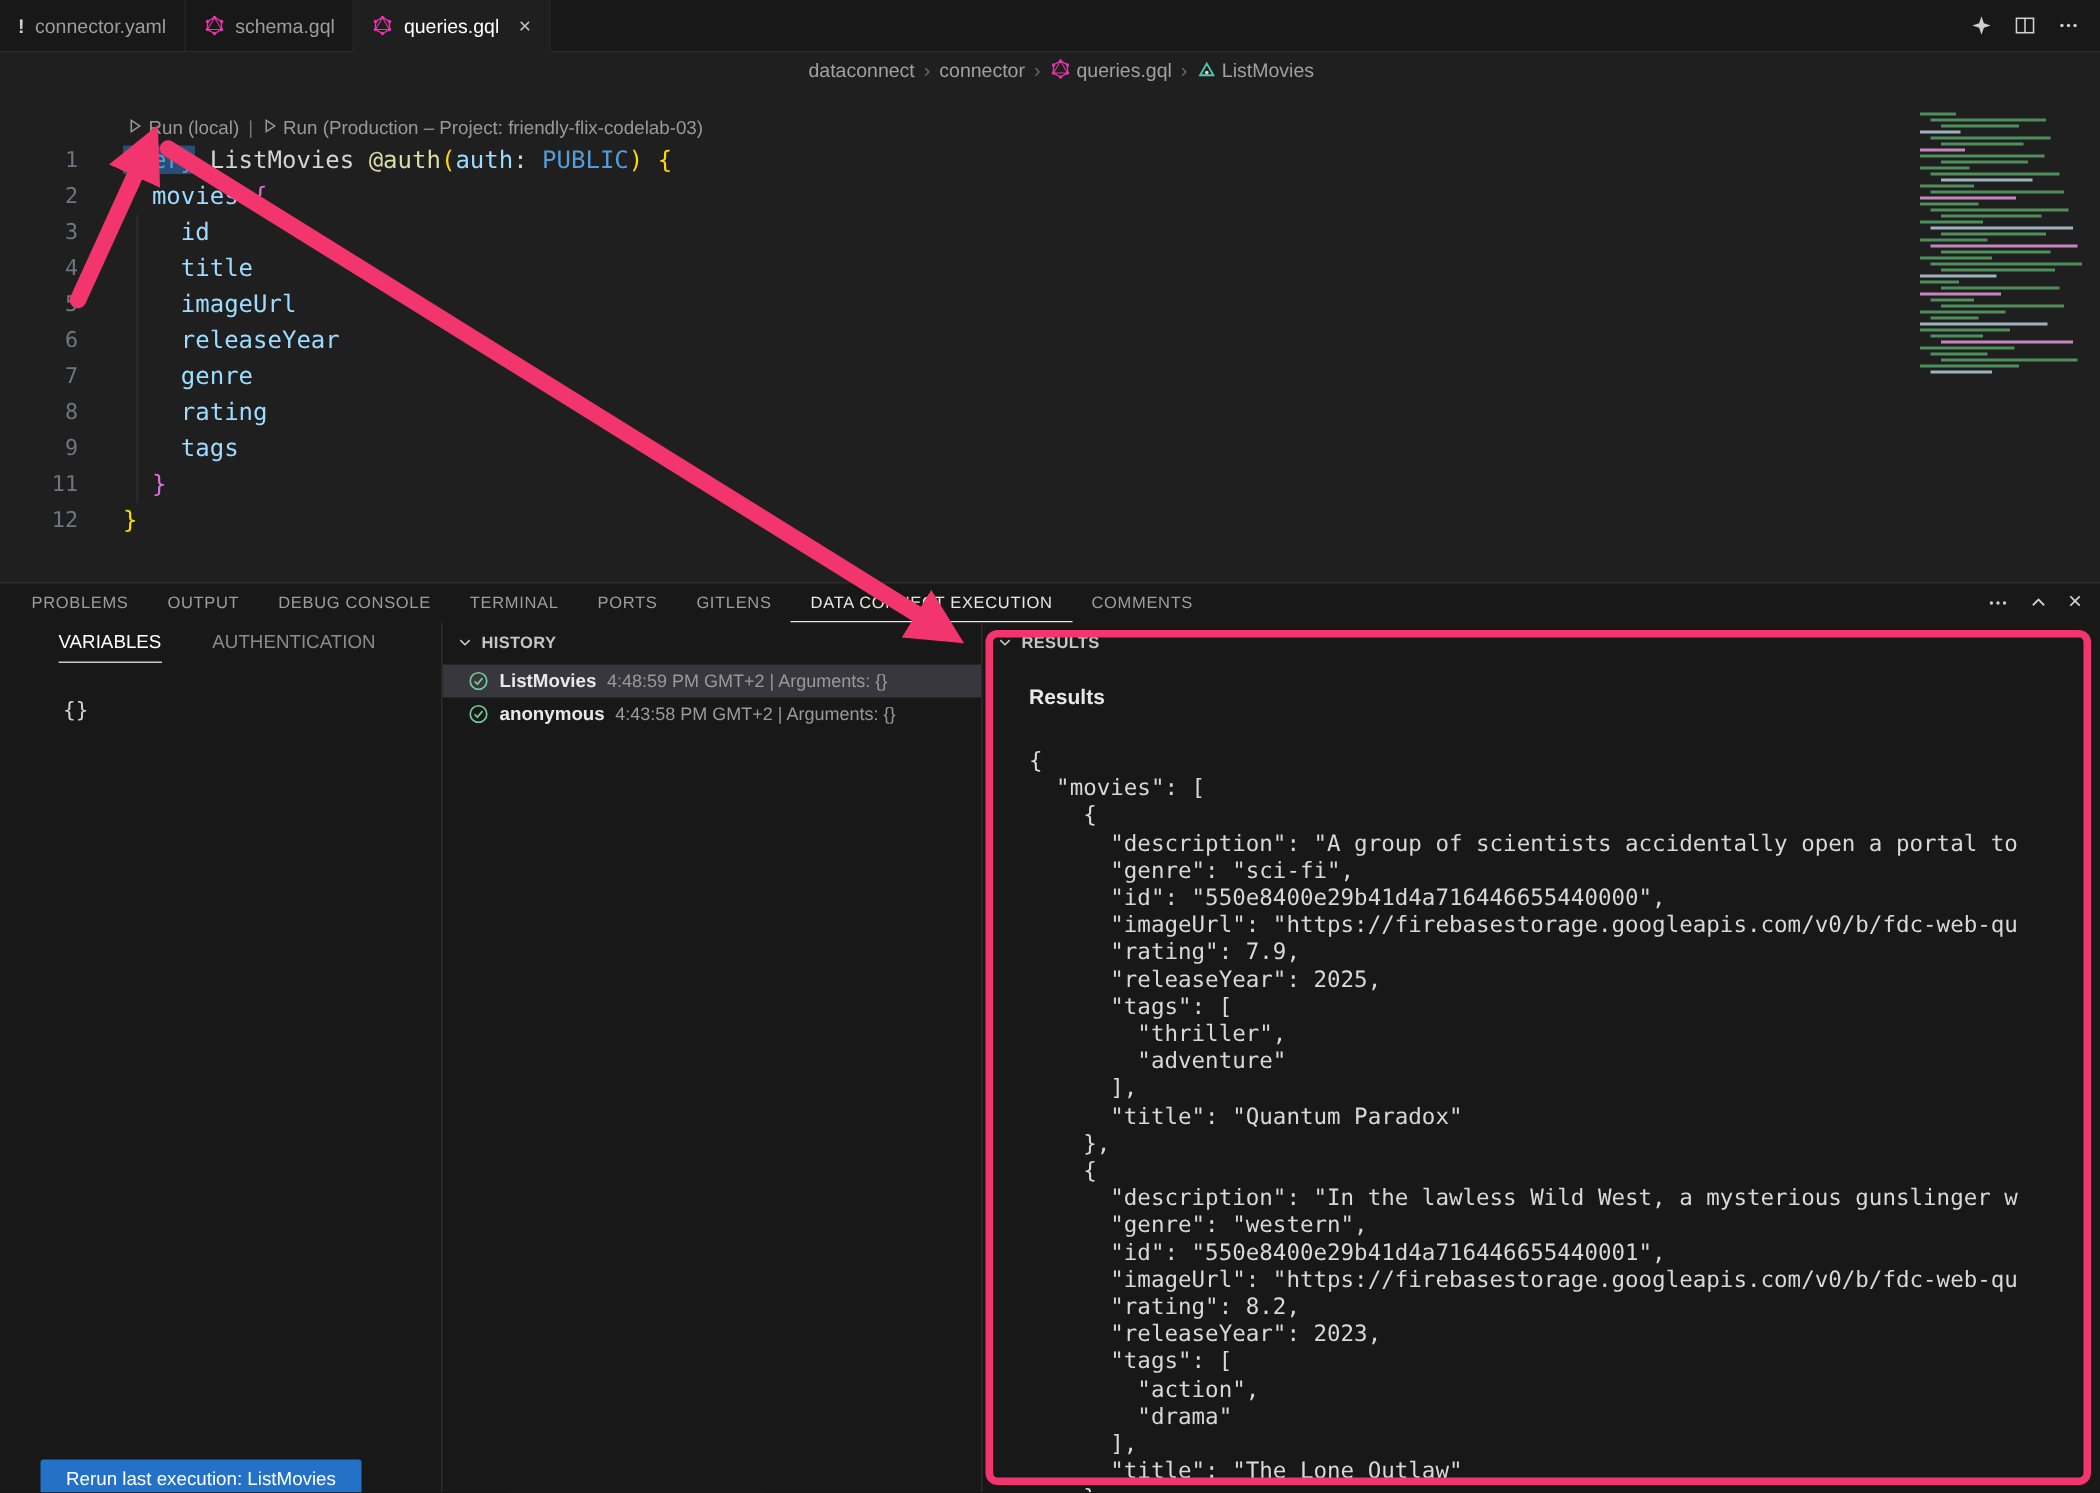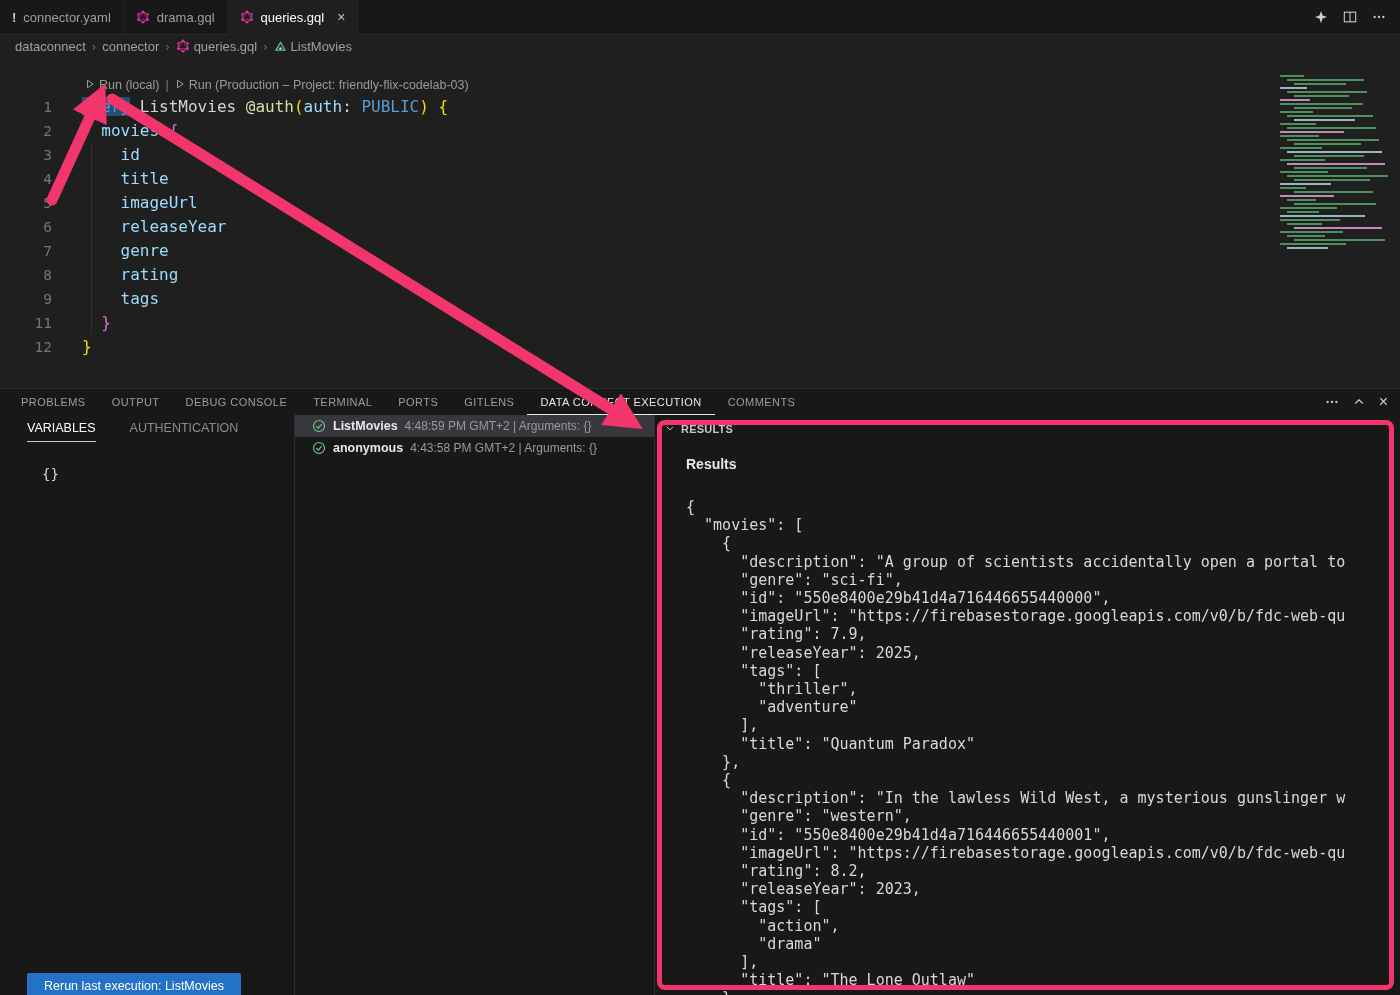--- a/index.html
+++ b/index.html
@@ -10,21 +10,21 @@
   
   .tabbar { position:absolute; left:0; top:0; right:0; height:35px; background:#181818; display:flex; align-items:stretch; border-bottom:1px solid #2b2b2b; }
   .tabs { display:flex; }
   .tab { display:flex; align-items:center; gap:7px; padding:0 12px; font-size:13px; color:#9d9d9d; background:#181818; border-right:1px solid #242424; cursor:pointer; }
   .tab.active { background:#1f1f1f; color:#ffffff; border-bottom:1px solid #1f1f1f; margin-bottom:-1px; }
   .tab .close { margin-left:6px; color:#c3c3c3; font-size:14px; line-height:1; }
   .tab-actions { margin-left:auto; display:flex; align-items:center; gap:15px; padding-right:14px; }
   .icon-btn { display:flex; align-items:center; cursor:pointer; }
 
   
-  .breadcrumb { position:absolute; left:0; top:35px; right:0; height:22px; background:#1f1f1f; display:flex; align-items:center; padding-left:15px; font-size:13px; color:#a0a0a0; gap:5px; }
+  .breadcrumb { position:absolute; left:0; top:35px; right:0; height:22px; background:#1f1f1f; display:flex; align-items:center; padding-left:15px; font-size:13px; color:#a0a0a0; gap:5px;justify-content:center; }
   .bc-sep { color:#6a6a6a; font-size:13px; padding:0 1px; }
   .bc-item { display:flex; align-items:center; gap:4px; cursor:pointer; }
 
   
   .editor { position:absolute; left:0; top:57px; right:0; height:331px; background:#1f1f1f; overflow:hidden;margin-top:16px; }
   .codelens { position:absolute; left:85px; top:2px; height:20px; display:flex; align-items:center; gap:6px; font-size:12.5px; color:#999999; }
   .cl-link { display:flex; align-items:center; gap:4px; cursor:pointer; }
   .cl-sep { color:#777; }
   .code { position:absolute; left:0; top:22px; right:130px; }
   .cl { display:flex; height:24px; line-height:24px; font-family:"DejaVu Sans Mono", monospace; font-size:16px; }
@@ -40,21 +40,21 @@
   .panel-tabbar { position:absolute; left:0; top:388px; right:0; height:27px; background:#181818; border-top:1px solid #2b2b2b; display:flex; align-items:stretch; }
   .panel-tabs { display:flex; padding-left:8px; }
   .ptab { font-size:11px; letter-spacing:.04em; color:#9d9d9d; padding:0 13px; line-height:26px; cursor:pointer; }
   .ptab.active { color:#e7e7e7; border-bottom:1px solid #e7e7e7; }
   .panel-actions { margin-left:auto; display:flex; align-items:center; gap:14px; padding-right:12px; color:#cccccc; }
 
   
   .panel { position:absolute; left:0; top:415px; right:0; bottom:0; background:#181818; }
   .sec-header { height:28px; display:flex; align-items:center; gap:6px; padding-left:10px; font-size:11px; font-weight:700; color:#c5c5c5; letter-spacing:.02em; }
   section.config { position:absolute; left:0; top:0; width:295px; bottom:0; border-right:1px solid #2b2b2b; }
-  .cfg-tabs { display:flex; gap:34px; padding-left:27px; margin-top:6px; }
+  .cfg-tabs { display:flex; gap:34px; padding-left:39px; margin-top:6px; }
   .cfg-tab { font-size:12.5px; color:#8b8b8b; padding-bottom:6px; cursor:pointer; }
   .cfg-tab.active { color:#ffffff; border-bottom:1px solid #c8c8c8; }
   .cfg-value { margin:24px 0 0 42px; font-family:"DejaVu Sans Mono", monospace; font-size:14px; color:#d4d4d4; }
   section.historysec { position:absolute; left:295px; top:0; width:360px; bottom:0; border-right:1px solid #2b2b2b; }
   .hist-row { height:22px; display:flex; align-items:center; gap:7px; padding-left:17px; cursor:pointer; }
   .hist-row.selected { background:#37373d; }
   .hist-name { color:#e8e8e8; font-weight:700; font-size:12.5px; }
   .hist-meta { color:#9a9a9a; font-size:12px; }
   section.results { position:absolute; left:655px; top:0; right:0; bottom:0; overflow:hidden; }
   .res-heading { margin:13px 0 0 31px; font-size:14px; font-weight:700; color:#e8e8e8; }
@@ -87,21 +87,21 @@
               <path fill="none" stroke="#e535ab" stroke-width="1.6" d="M12 2.8 L20 7.4 V16.6 L12 21.2 L4 16.6 V7.4 Z"></path>
               <path fill="none" stroke="#e535ab" stroke-width="1.2" d="M4 16.6 L12 2.8 L20 16.6 Z"></path>
               <circle cx="12" cy="2.8" r="2" fill="#e535ab"></circle>
               <circle cx="20" cy="7.4" r="2" fill="#e535ab"></circle>
               <circle cx="20" cy="16.6" r="2" fill="#e535ab"></circle>
               <circle cx="12" cy="21.2" r="2" fill="#e535ab"></circle>
               <circle cx="4" cy="16.6" r="2" fill="#e535ab"></circle>
               <circle cx="4" cy="7.4" r="2" fill="#e535ab"></circle>
             </svg>
           </span>
-          <span>drama.gql</span>
+          <span>schema.gql</span>
         </div>
         <div class="tab active">
           <span style="display: inline-flex; align-items: center;">
             <svg width="14" height="14" viewBox="0 0 24 24">
               <path fill="none" stroke="#e535ab" stroke-width="1.6" d="M12 2.8 L20 7.4 V16.6 L12 21.2 L4 16.6 V7.4 Z"></path>
               <path fill="none" stroke="#e535ab" stroke-width="1.2" d="M4 16.6 L12 2.8 L20 16.6 Z"></path>
               <circle cx="12" cy="2.8" r="2" fill="#e535ab"></circle>
               <circle cx="20" cy="7.4" r="2" fill="#e535ab"></circle>
               <circle cx="20" cy="16.6" r="2" fill="#e535ab"></circle>
               <circle cx="12" cy="21.2" r="2" fill="#e535ab"></circle>
@@ -328,20 +328,26 @@
 
     <section class="config">
       <div class="cfg-tabs" id="cfg-tabs">
           <div class="cfg-tab active">VARIABLES</div>
           <div class="cfg-tab">AUTHENTICATION</div>
         </div>
       <div class="cfg-value">{}</div>
     </section>
 
     <section class="historysec">
+      <div class="sec-header">
+        <span><svg width="10" height="10" viewBox="0 0 16 16">
+              <path d="M3 6 L8 11 L13 6" stroke="#cccccc" stroke-width="1.6" fill="none"></path>
+            </svg></span>
+        <span>HISTORY</span>
+      </div>
       <div id="hist-rows">
           <div class="hist-row selected">
             <span style="display: inline-flex; align-items: center;">
               <svg width="14" height="14" viewBox="0 0 16 16">
                 <circle cx="8" cy="8" r="6.3" fill="none" stroke="#73c991" stroke-width="1.3"></circle>
                 <path d="M5 8.3 L7.2 10.4 L11 5.8" fill="none" stroke="#73c991" stroke-width="1.3"></path>
               </svg>
             </span>
             <span class="hist-name">ListMovies</span>
             <span class="hist-meta">4:48:59 PM GMT+2 | Arguments: {}</span>

